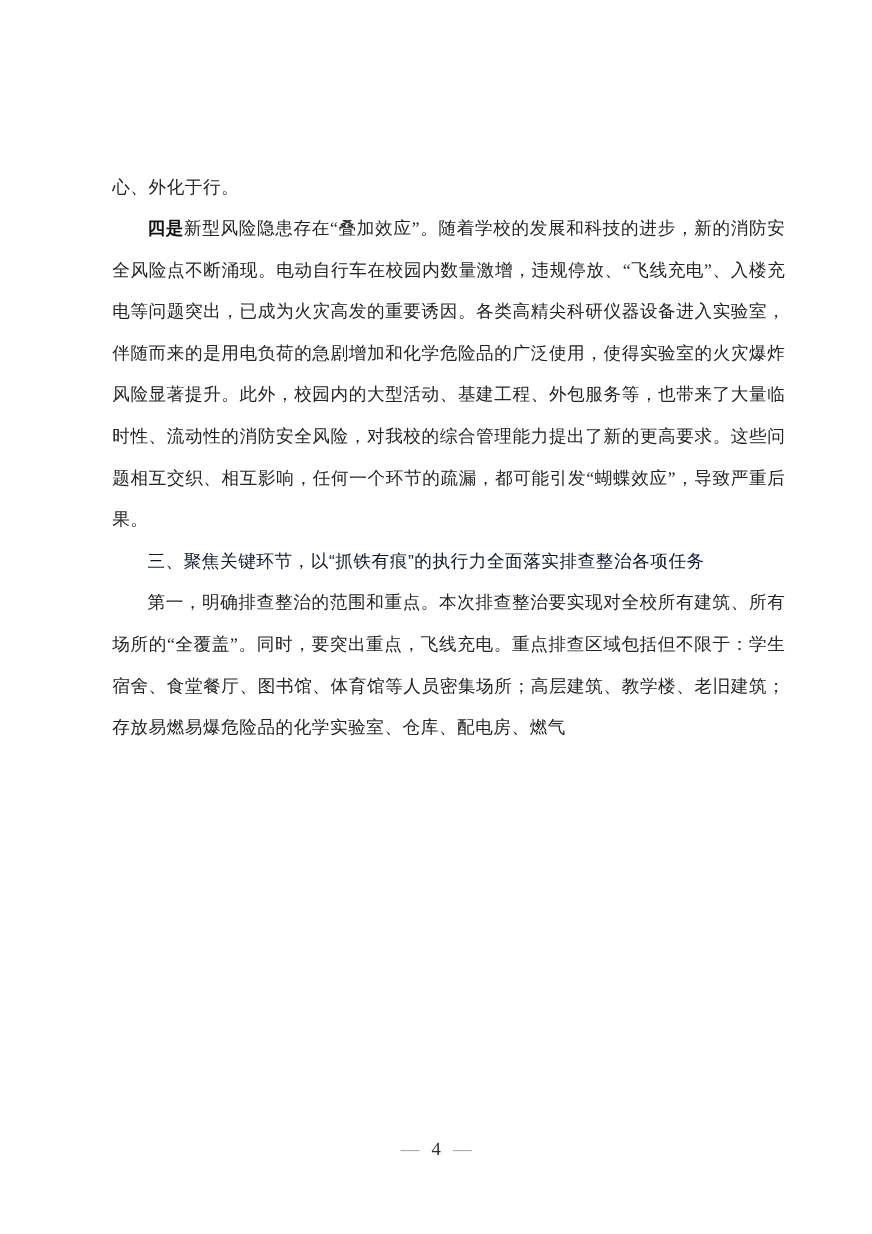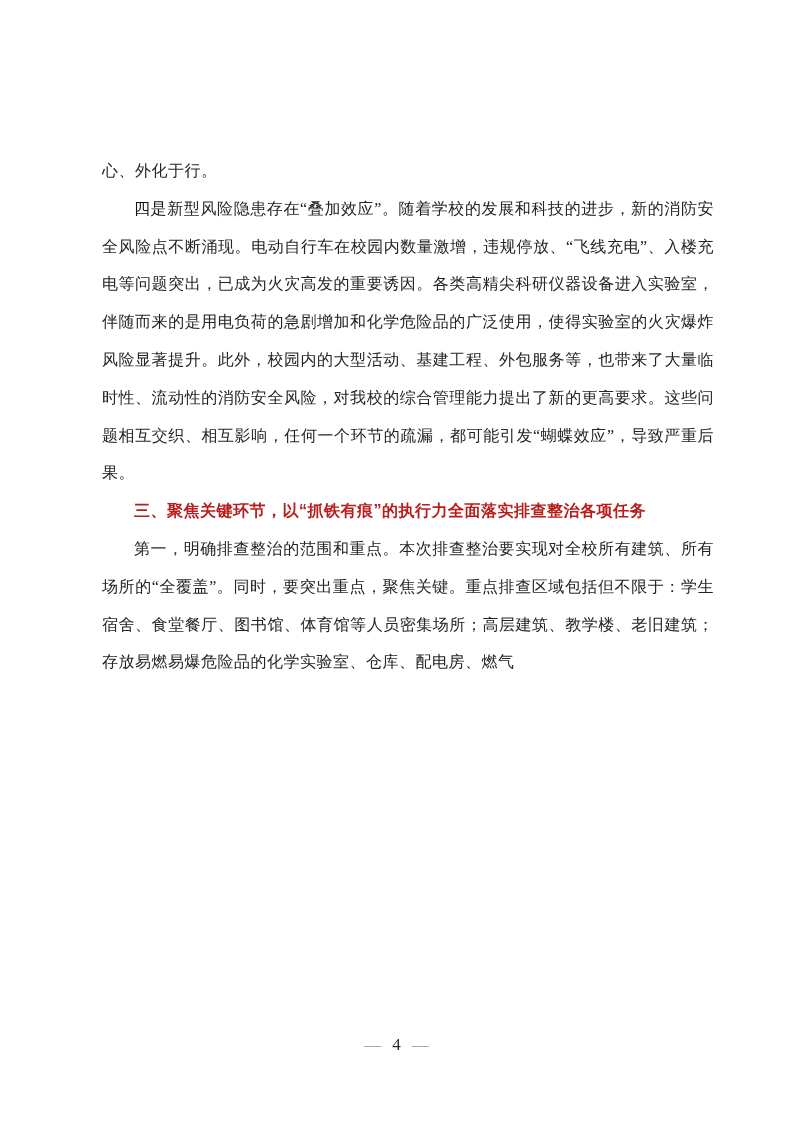--- a/index.html
+++ b/index.html
@@ -28,27 +28,27 @@
     margin-top: 46px;
   }
   .para {
     margin: 0;
     padding: 0;
   }
   .para.indent {
     text-indent: 2em;
   }
   .lead-bold {
-    font-weight: 400;
+    font-weight: 700;
     color: #111;
   }
   .heading {
     font-family: "Liberation Sans", sans-serif;
-    font-weight: 700;
-    color: #b91c1c;
+    font-weight: 400;
+    color: #0f172a;
     letter-spacing: 0.5px;
   }
   .footer {
     position: absolute;
     top: 1033px;
     left: 0;
     width: 100%;
     text-align: center;
     font-size: 17px;
     line-height: 24px;
@@ -72,21 +72,21 @@
 
   <div class="content">
 
     <p class="para">心、外化于行。</p>
 
     <p class="para indent"><span class="lead-bold">四是</span><span>新型风险隐患存在“叠加效应”。随着学校的发展和科技的进步，新的消防安全风险点不断涌现。电动自行车在校园内数量激增，违规停放、“飞线充电”、入楼充电等问题突出，已成为火灾高发的重要诱因。各类高精尖科研仪器设备进入实验室，伴随而来的是用电负荷的急剧增加和化学危险品的广泛使用，使得实验室的火灾爆炸风险显著提升。此外，校园内的大型活动、基建工程、外包服务等，也带来了大量临时性、流动性的消防安全风险，对我校的综合管理能力提出了新的更高要求。这些问题相互交织、相互影响，任何一个环节的疏漏，都可能引发“蝴蝶效应”，导致严重后果。</span></p>
 
     <p class="para indent heading">三、聚焦关键环节，以“抓铁有痕”的执行力全面落实排查整治各项任务</p>
 
 
-    <p class="para indent">第一，明确排查整治的范围和重点。本次排查整治要实现对全校所有建筑、所有场所的“全覆盖”。同时，要突出重点，聚焦关键。重点排查区域包括但不限于：学生宿舍、食堂餐厅、图书馆、体育馆等人员密集场所；高层建筑、教学楼、老旧建筑；存放易燃易爆危险品的化学实验室、仓库、配电房、燃气</p>
+    <p class="para indent">第一，明确排查整治的范围和重点。本次排查整治要实现对全校所有建筑、所有场所的“全覆盖”。同时，要突出重点，飞线充电。重点排查区域包括但不限于：学生宿舍、食堂餐厅、图书馆、体育馆等人员密集场所；高层建筑、教学楼、老旧建筑；存放易燃易爆危险品的化学实验室、仓库、配电房、燃气</p>
 
   </div>
 
   <div class="footer">
     <span class="dash">—</span><span class="page-num">4</span><span class="dash">—</span>
   </div>
 
 </div>
 
 </body></html>

